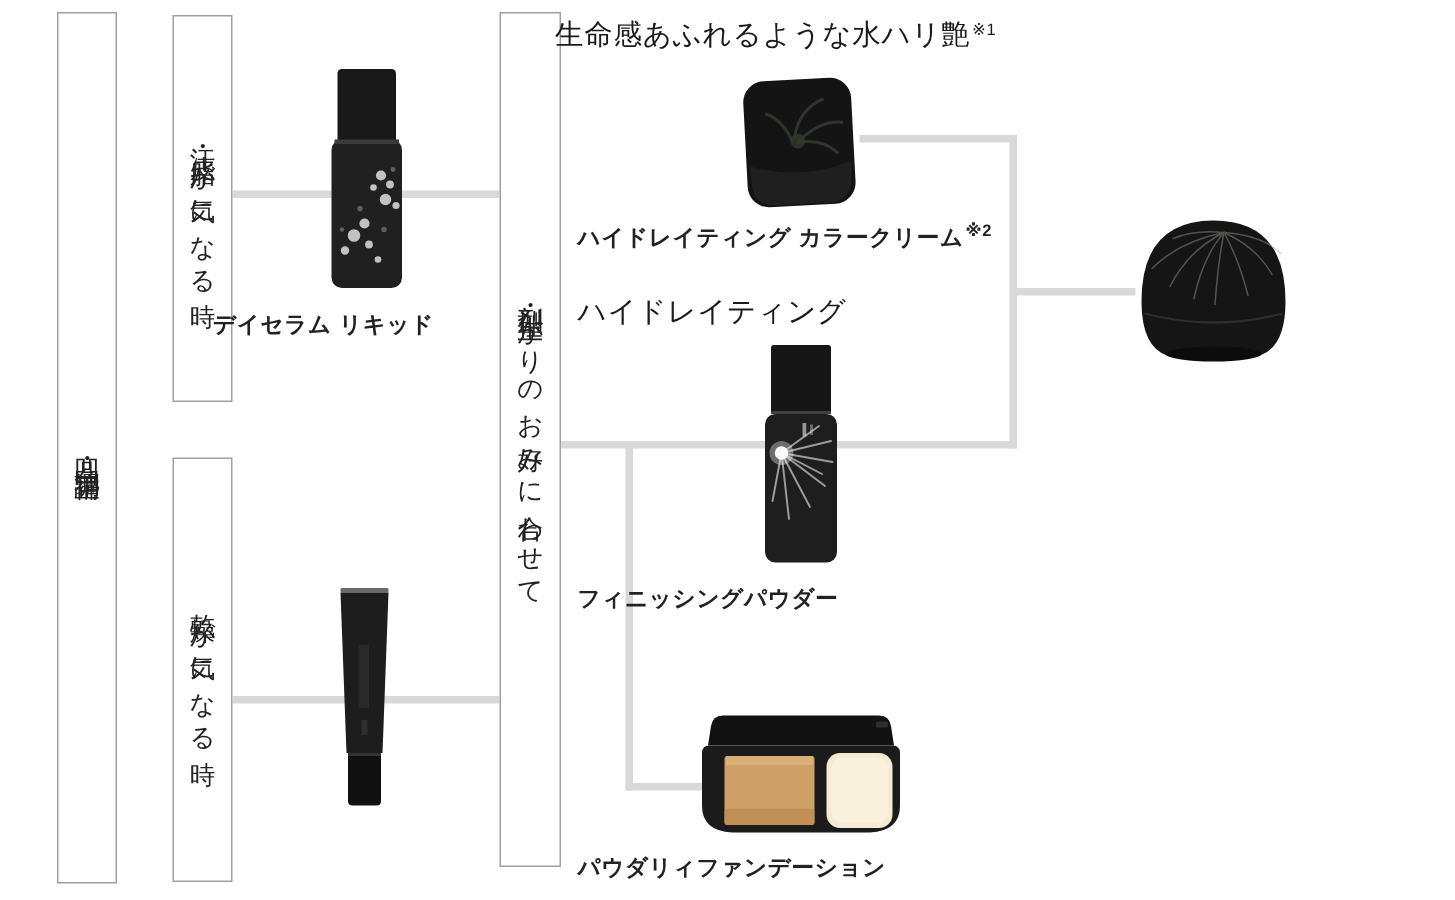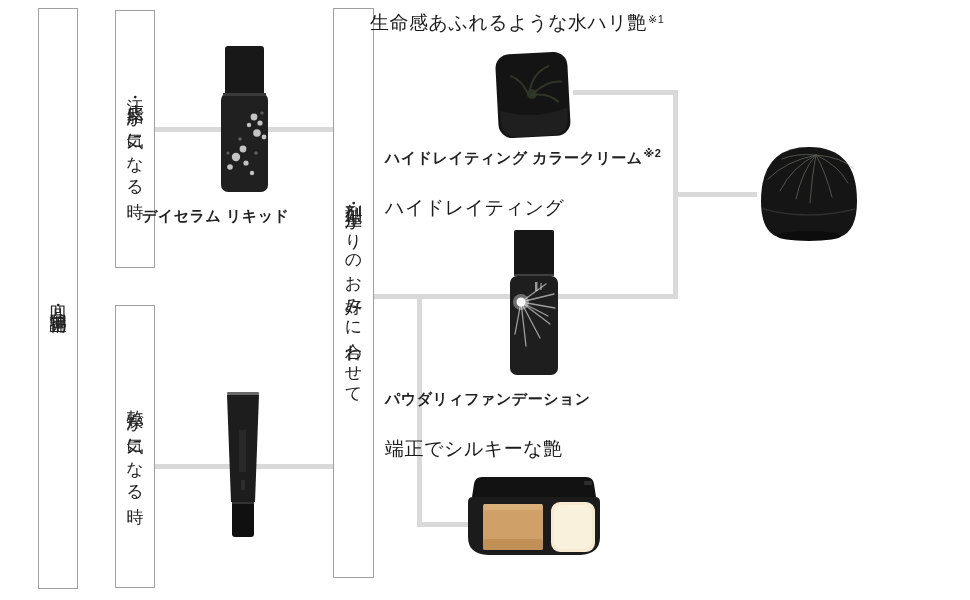--- a/index.html
+++ b/index.html
@@ -134,36 +134,36 @@
         <path d="M15,72 L44,94"></path>
       <path d="M15,72 L34,108"></path>
         <path d="M15,72 L20,116"></path>
       <path d="M15,72 L9,104"></path>
         <path d="M15,72 L42,86"></path>
     </g>
     <circle cx="15" cy="72" r="8" fill="#ffffff" opacity="0.35"></circle>
     <circle cx="15" cy="72" r="4.5" fill="#ffffff" opacity="0.95"></circle>
   </svg>
   <div class="plabel" style="left:385px; top:390px; width:300px;">
-    <span>パウダリィファンデーション</span>
+    <span>フィニッシングパウダー</span>
   </div>
 
-  <div class="heading" style="left:385px; top:436px; width:300px;">
-    <span>端正でシルキーな艶</span>
-  </div>
   <svg class="product" style="left:466px; top:475px;" width="136" height="90" viewBox="0 0 136 90">
     <path d="M16,2 h104 q7,0 8,7 l2,13 h-124 l2,-13 q1,-7 8,-7 z" fill="#121212"></path>
     <rect x="118" y="6" width="8" height="4" rx="1" fill="#2d2d2d"></rect>
     <path d="M7,22 h122 q5,0 5,5 v35 q0,17 -20,18 h-92 q-20,-1 -20,-18 v-35 q0,-5 5,-5 z" fill="#1b1b1b"></path>
     <rect x="17" y="29" width="60" height="46" rx="2" fill="#cfa067"></rect>
     <rect x="17" y="64" width="60" height="11" rx="2" fill="#bd8c52" opacity="0.8"></rect>
     <rect x="18" y="29" width="58" height="6" fill="#dcb07a" opacity="0.9"></rect>
     <rect x="85" y="27" width="44" height="50" rx="9" fill="#f6ead2"></rect>
     <rect x="88" y="30" width="38" height="44" rx="8" fill="#faf1dd"></rect>
   </svg>
+  <div class="plabel" style="left:385px; top:569px; width:300px;">
+    <span>パウダリィファンデーション</span>
+  </div>
 
   <svg class="product" style="left:752px; top:135px;" width="114" height="116" viewBox="0 0 114 116">
     <path d="M9,66 Q9,12 57,12 Q105,12 105,66 Q105,96 88,102 L26,102 Q9,96 9,66 Z" fill="#151515"></path>
     <path d="M11,74 Q57,86 103,74" stroke="#2e2e2e" stroke-width="1.5" fill="none"></path>
     <g stroke="#9aa390" stroke-width="1" fill="none" opacity="0.45" stroke-linecap="round">
       <path d="M64,20 Q34,26 16,44"></path>
       <path d="M64,20 Q40,32 28,56"></path>
       <path d="M64,20 Q50,36 44,64"></path>
       <path d="M64,20 Q60,40 58,68"></path>
       <path d="M64,20 Q74,38 80,62"></path>

